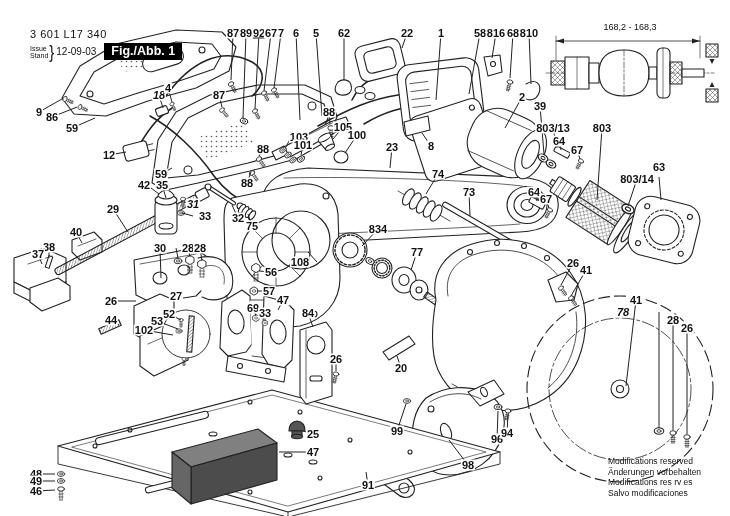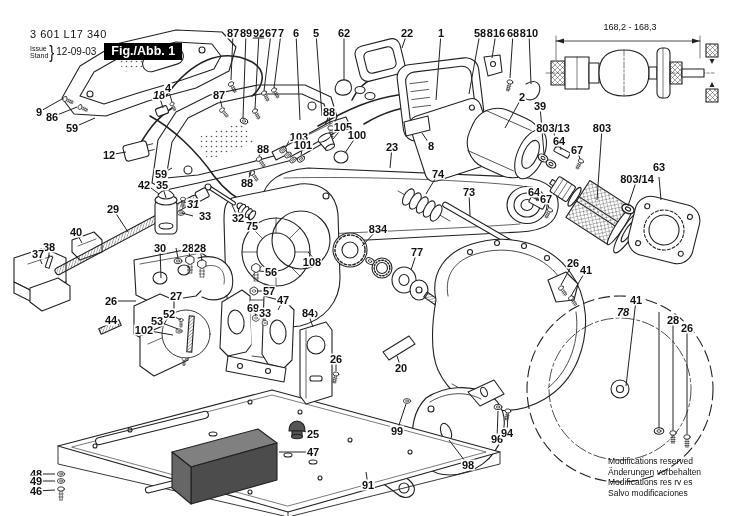--- a/index.html
+++ b/index.html
@@ -595,21 +595,21 @@
       <div class="callout" style="left: 113px; top: 209px;">29</div>
       <div class="callout" style="left: 76px; top: 232px;">40</div>
       <div class="callout" style="left: 49px; top: 247px;">38</div>
       <div class="callout" style="left: 38px; top: 254px;">37</div>
       <div class="callout" style="left: 160px; top: 248px;">30</div>
       <div class="callout" style="left: 176px; top: 248px; margin-top: 48px;">27</div>
       <div class="callout" style="left: 188px; top: 248px;">28</div>
       <div class="callout" style="left: 200px; top: 248px;">28</div>
       <div class="callout" style="left: 238px; top: 218px;">32</div>
       <div class="callout" style="left: 252px; top: 226px;">75</div>
-      <div class="callout" style="left: 312px; top: 262px;">108</div>
+      <div class="callout" style="left: 300px; top: 262px;">108</div>
       <div class="callout" style="left: 378px; top: 229px;">834</div>
       <div class="callout" style="left: 417px; top: 252px;">77</div>
       <div class="callout" style="left: 271px; top: 272px;">56</div>
       <div class="callout" style="left: 269px; top: 291px;">57</div>
       <div class="callout" style="left: 111px; top: 301px;">26</div>
       <div class="callout" style="left: 111px; top: 320px;">44</div>
       <div class="callout" style="left: 169px; top: 314px;">52</div>
       <div class="callout" style="left: 157px; top: 321px;">53</div>
       <div class="callout" style="left: 144px; top: 330px;">102</div>
       <div class="callout" style="left: 283px; top: 300px;">47</div>

